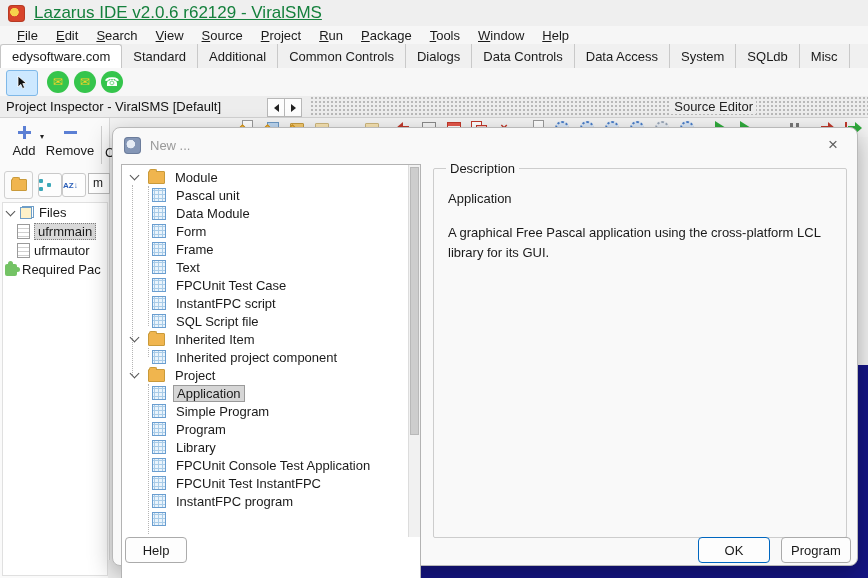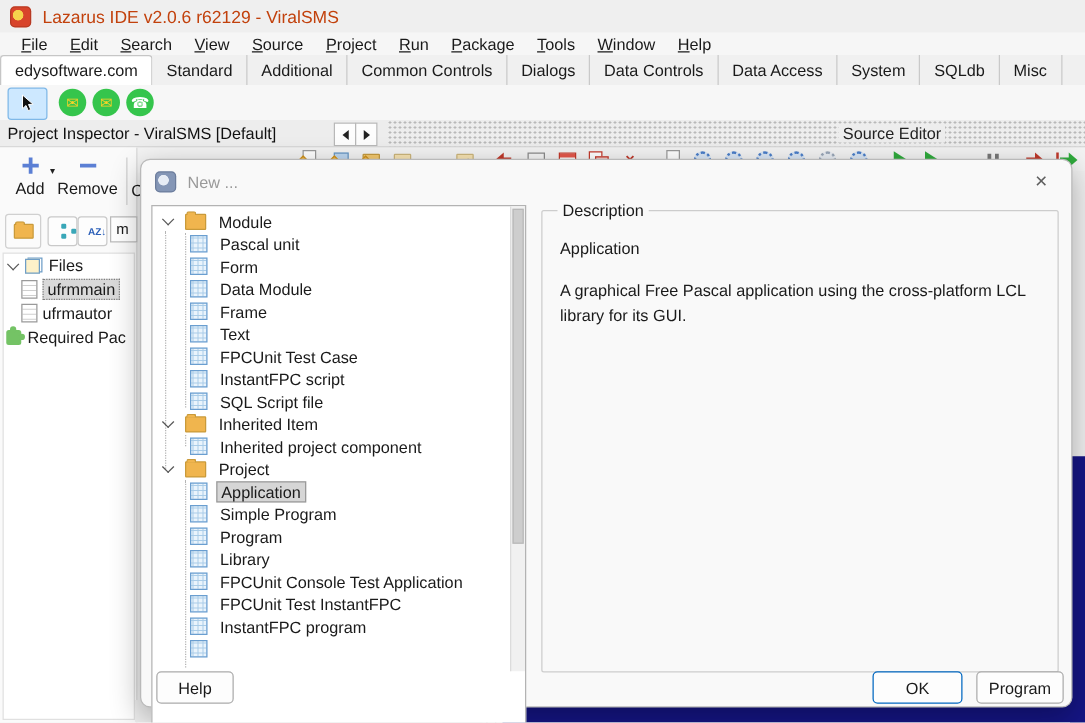--- a/index.html
+++ b/index.html
@@ -3,21 +3,21 @@
 <meta charset="utf-8">
 <style>
   html,body{margin:0;padding:0;}
   body{font-family:"Liberation Sans",sans-serif;}
   .stage{position:relative;width:868px;height:578px;overflow:hidden;background:#f0f0f0;font-size:13px;color:#1a1a1a;}
 
   
   .titlebar{position:absolute;left:0;top:0;width:868px;height:26px;background:#efefef;display:flex;align-items:center;}
   .app-ic{width:17px;height:17px;margin:0 9px 0 8px;border-radius:4px;
     background:radial-gradient(circle at 38% 42%, #f6d34c 0 4px, #d8442b 4.5px 100%);box-shadow:inset 0 0 0 1px rgba(120,40,20,.35);}
-  .win-title{color:#c2410c;font-size:14px;}
+  .win-title{color:#15803d;font-size:17px;text-decoration:underline;}
 
   
   .menubar{position:absolute;left:0;top:26px;width:868px;height:18px;background:#f6f6f6;display:flex;align-items:center;padding-left:8px;box-sizing:border-box;}
   .menu-item{display:inline-block;padding:1px 9px;cursor:default;}
   .menu-item::first-letter{text-decoration:underline;}
 
   
   .tabbar{position:absolute;left:0;top:44px;width:868px;height:24px;background:#f0f0f0;border-bottom:1px solid #d6d6d6;display:flex;align-items:stretch;}
   .tab{display:flex;align-items:center;padding:0 11px;position:relative;white-space:nowrap;}
   .tab:not(.sel){border-right:1px solid #c9c9c9;}
@@ -80,21 +80,21 @@
   .plus-ic,.minus-ic{position:relative;width:15px;height:15px;margin-top:2px;}
   .plus-ic::before{content:"";position:absolute;left:6px;top:1px;width:3px;height:13px;background:#5b7fd4;}
   .plus-ic::after{content:"";position:absolute;left:1px;top:6px;width:13px;height:3px;background:#5b7fd4;}
   .minus-ic::after{content:"";position:absolute;left:1px;top:6px;width:13px;height:3px;background:#5b7fd4;}
   .pi-btn .lbl{margin-top:3px;font-size:13px;}
   .add-caret{position:absolute;right:2px;top:9px;font-size:8px;color:#222;}
   .pi-sep{position:absolute;left:101px;top:8px;width:1px;height:38px;background:#cfcfcf;}
   .pi-partial{position:absolute;left:105px;top:27px;font-size:13px;}
   .row2{position:absolute;left:0;top:52px;width:110px;height:30px;}
   .fbtn{position:absolute;left:4px;top:1px;width:27px;height:26px;border:1px solid #d0d0d0;border-radius:3px;background:#fbfbfb;display:flex;align-items:center;justify-content:center;}
-  .sbtn{position:absolute;top:3px;width:22px;height:22px;border:1px solid #c9c9c9;border-radius:3px;background:#fdfdfd;display:flex;align-items:center;justify-content:flex-end;}
+  .sbtn{position:absolute;top:3px;width:22px;height:22px;border:1px solid #c9c9c9;border-radius:3px;background:#fdfdfd;display:flex;align-items:center;justify-content:flex-start;}
   .fold-ic{width:14px;height:10px;background:#f0b54e;border:1px solid #c99a3a;border-radius:1px;position:relative;}
   .fold-ic::before{content:"";position:absolute;top:-3px;left:0;width:6px;height:2px;background:#f0b54e;border:1px solid #c99a3a;border-bottom:none;border-radius:2px 2px 0 0;}
   .treeglyph{position:relative;width:12px;height:12px;}
   .treeglyph i{position:absolute;width:4px;height:4px;background:#3aa7b8;border-radius:1px;}
   .treeglyph i:nth-child(1){left:0;top:0;}
   .treeglyph i:nth-child(2){left:8px;top:4px;}
   .treeglyph i:nth-child(3){left:0;top:8px;}
   .sort-lbl{font-size:8px;font-weight:bold;color:#2b5fb8;}
   .filterbox{position:absolute;left:88px;top:3px;width:22px;height:21px;background:#fff;border:1px solid #bbb;padding:2px 0 0 4px;box-sizing:border-box;font-size:12px;}
   .pi-tree{position:absolute;left:2px;top:84px;width:106px;height:374px;background:#ffffff;border:1px solid #e0e0e0;box-sizing:border-box;}
@@ -389,25 +389,25 @@
         <span class="chev"></span>
         <span class="fold-ic dt-fold"></span>
         <span class="dt-label">Module</span>
       </div>
       <div class="dt-row lv1">
         <span class="unit-ic"></span>
         <span class="dt-label">Pascal unit</span>
       </div>
       <div class="dt-row lv1">
         <span class="unit-ic"></span>
+        <span class="dt-label">Data Module</span>
+      </div>
+      <div class="dt-row lv1">
+        <span class="unit-ic"></span>
         <span class="dt-label">Form</span>
-      </div>
-      <div class="dt-row lv1">
-        <span class="unit-ic"></span>
-        <span class="dt-label">Data Module</span>
       </div>
       <div class="dt-row lv1">
         <span class="unit-ic"></span>
         <span class="dt-label">Frame</span>
       </div>
       <div class="dt-row lv1">
         <span class="unit-ic"></span>
         <span class="dt-label">Text</span>
       </div>
       <div class="dt-row lv1">

